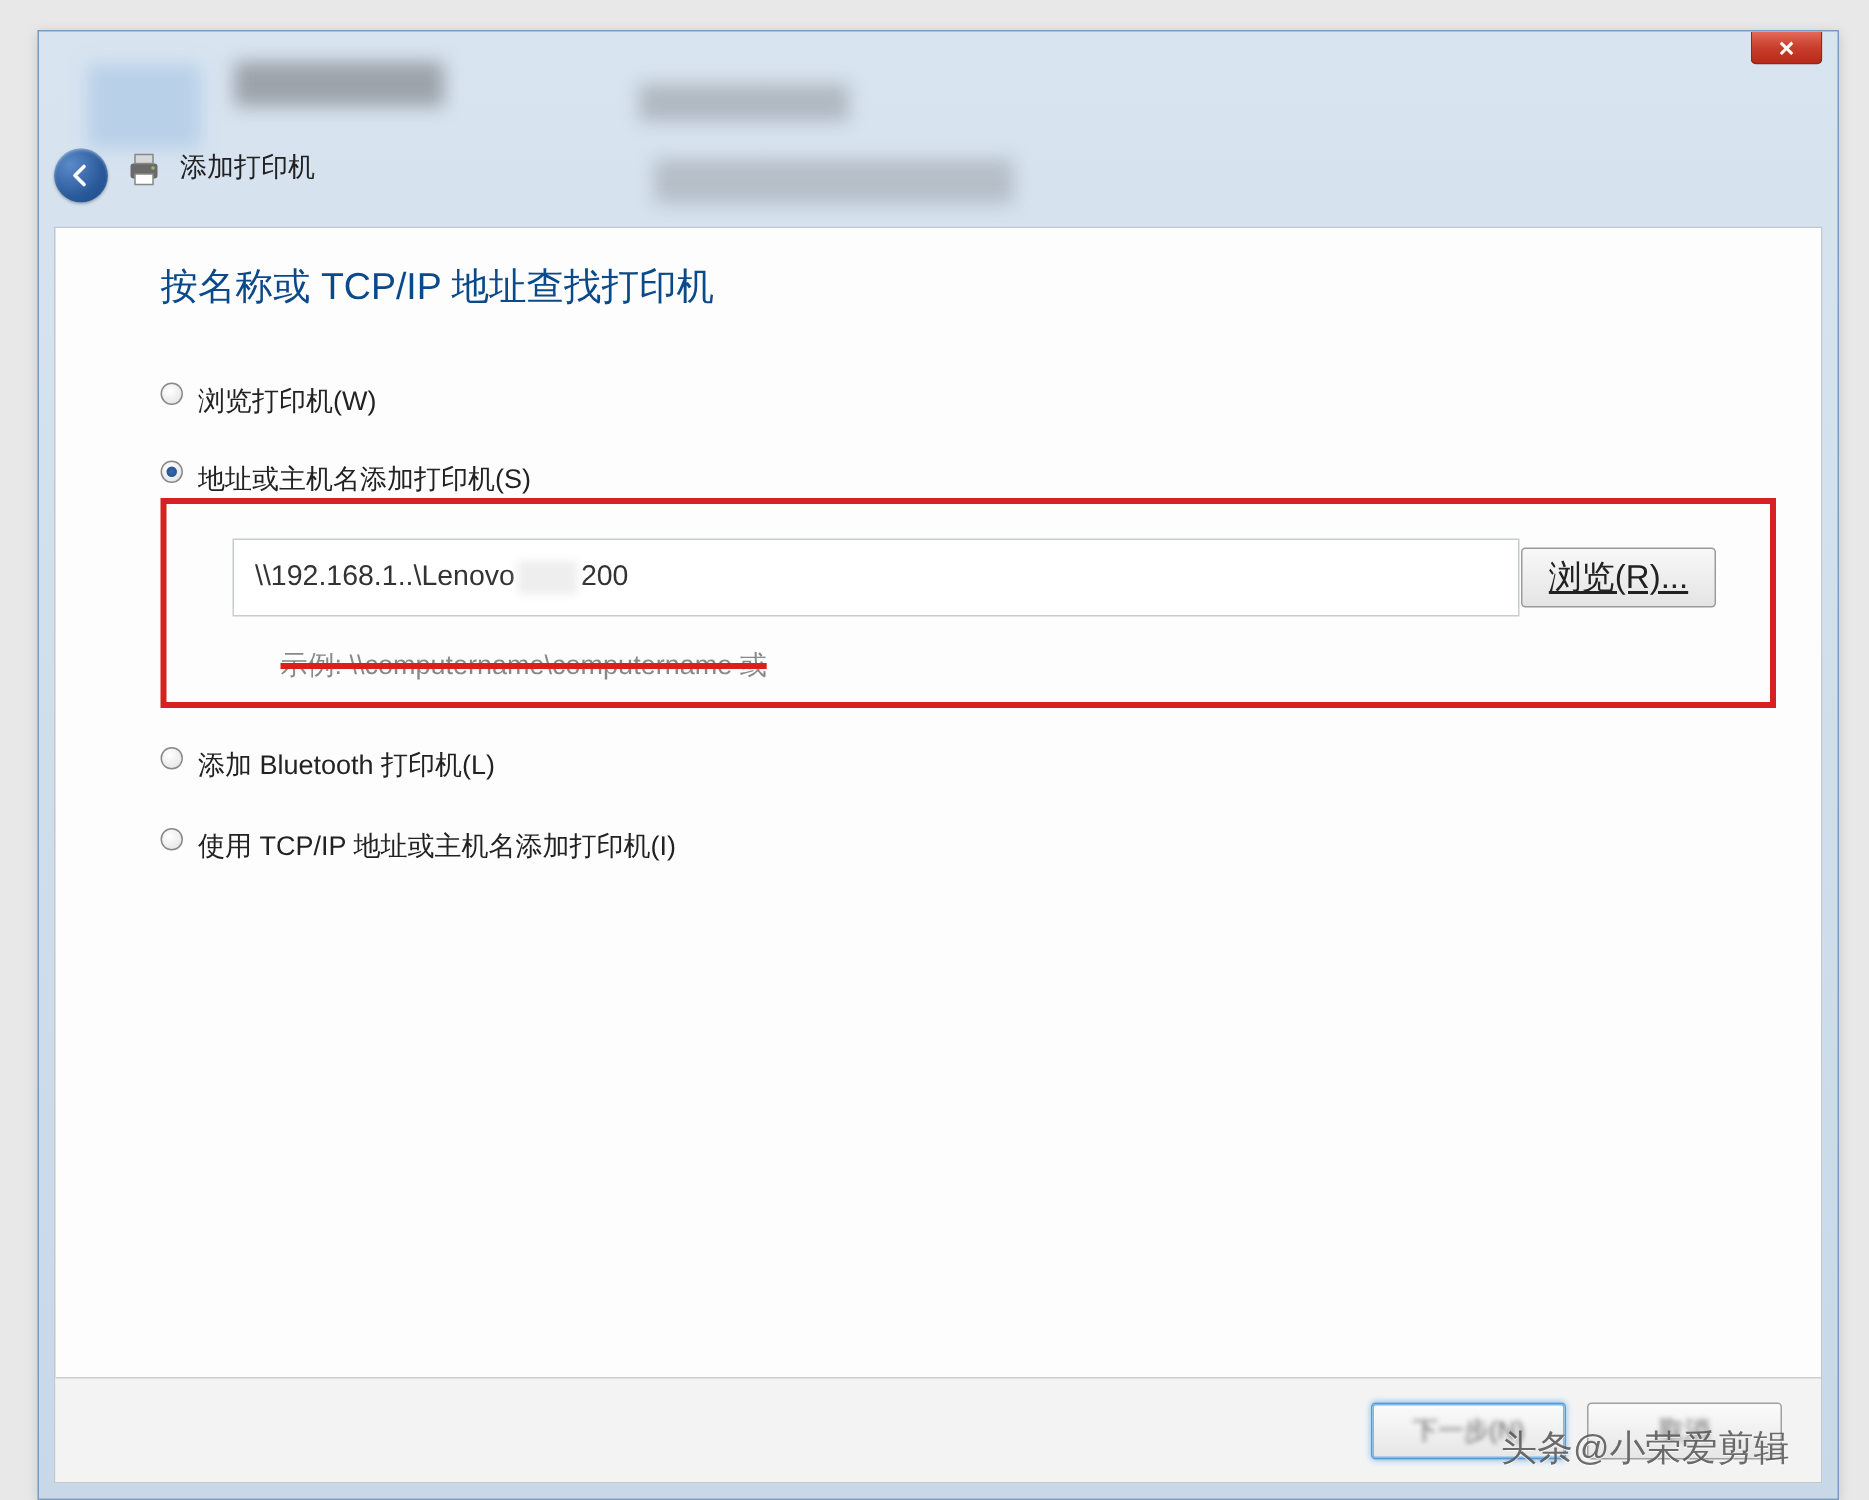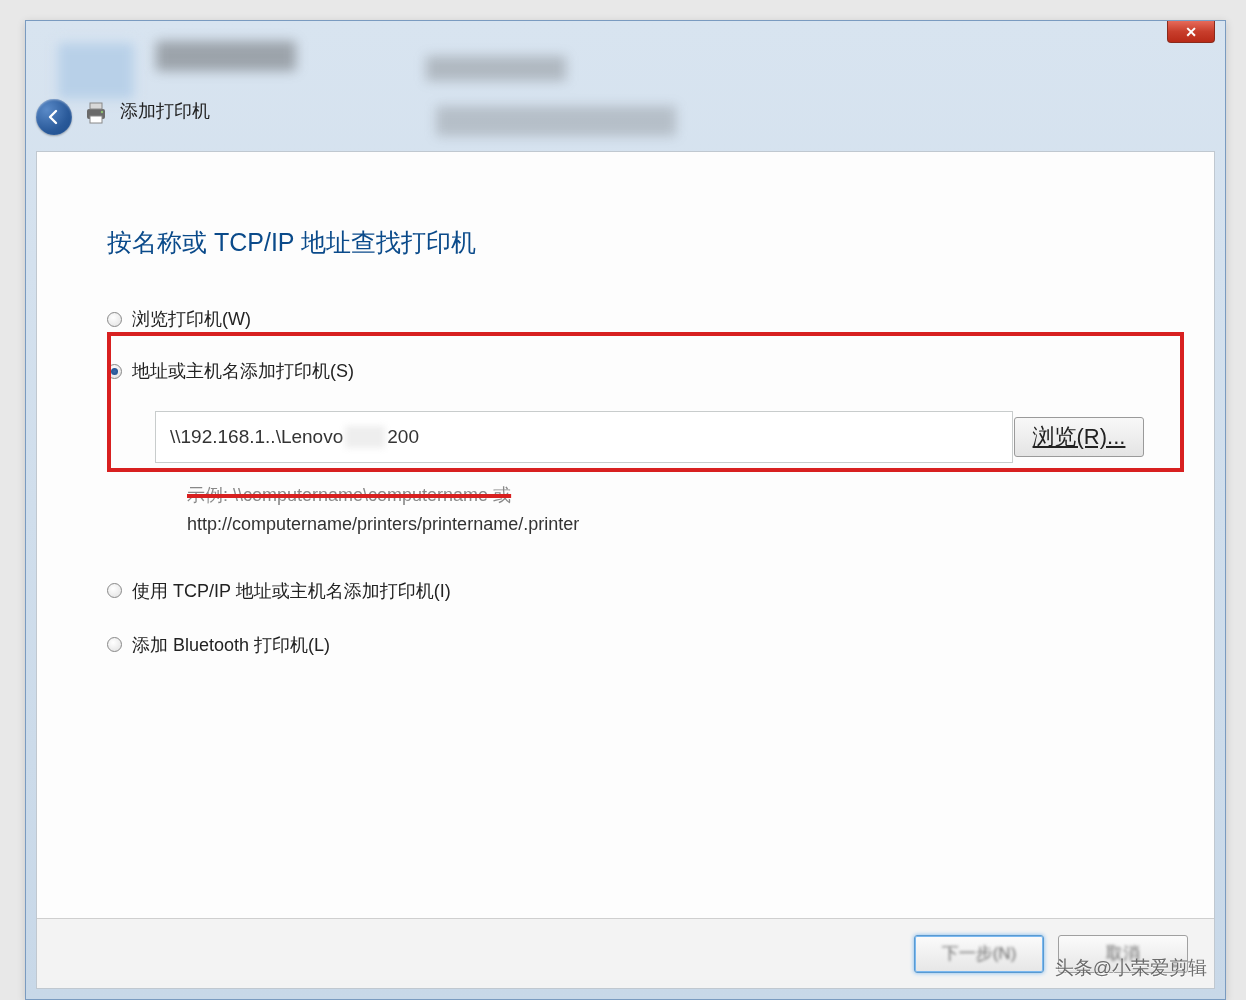--- a/index.html
+++ b/index.html
@@ -90,31 +90,30 @@
       color: #222;
     }
     .dialog-body {
       position: absolute;
       top: 130px;
       left: 10px;
       right: 10px;
       bottom: 10px;
       background: #fdfdfd;
       border: 1px solid #c0c8d0;
-      padding: 74px 70px 0 70px;
+      padding: 22px 70px 0 70px;
     }
     .main-heading {
       font-size: 25px;
       color: #0a4a8a;
       font-weight: normal;
       margin-bottom: 48px;
     }
     .option-row {
       display: flex;
-      align-items: center;
       gap: 10px;
       margin-bottom: 28px;
       font-size: 18px;
       color: #222;
     }
     .radio {
       width: 15px; height: 15px;
       border: 1px solid #888;
       border-radius: 50%;
       background: radial-gradient(circle at 40% 35%, #fff 0%, #e0e0e0 100%);
@@ -222,23 +221,23 @@
     .wiz-btn.primary {
       border: 1px solid #5a9ad0;
       box-shadow: 0 0 0 1px #7ab8f0 inset, 0 0 4px #7ab8f0;
     }
     .wiz-btn .blurtxt {
       filter: blur(1.6px);
       opacity: 0.8;
     }
     .watermark {
       position: absolute;
-      right: 18px;
+      right: 32px;
       bottom: 18px;
-      font-size: 19px;
+      font-size: 24px;
       color: #555;
       opacity: 0.85;
       pointer-events: none;
       text-shadow: 0 1px 0 #fff;
     }
   </style>
 </head>
 <body>
 
 <div class="outer-shell">
@@ -289,31 +288,30 @@
       <div class="path-input">
         <span>\\192.168.1..\Lenovo</span>
         <span class="midblur"></span>
         <span>200</span>
       </div>
       <button class="browse-btn">浏览(R)...</button>
     </div>
 
     <div class="example-block">
       <div class="ex1">示例: \\computername\computername 或</div>
-      <div>http://computername/printers/printername/.printer</div>
+    </div>
+
+    <div class="option-row option-bt">
+      <span class="radio"></span>
+      <span>添加 Bluetooth 打印机(L)</span>
     </div>
 
     <div class="option-row option-tcpip">
       <span class="radio"></span>
       <span>使用 TCP/IP 地址或主机名添加打印机(I)</span>
-    </div>
-
-    <div class="option-row option-bt">
-      <span class="radio"></span>
-      <span>添加 Bluetooth 打印机(L)</span>
     </div>
 
     <div class="highlight-box"></div>
 
     <div class="bottom-bar">
       <button class="wiz-btn primary">
         <span class="blurtxt">下一步(N)</span>
       </button>
       <button class="wiz-btn">
         <span class="blurtxt">取消</span>

